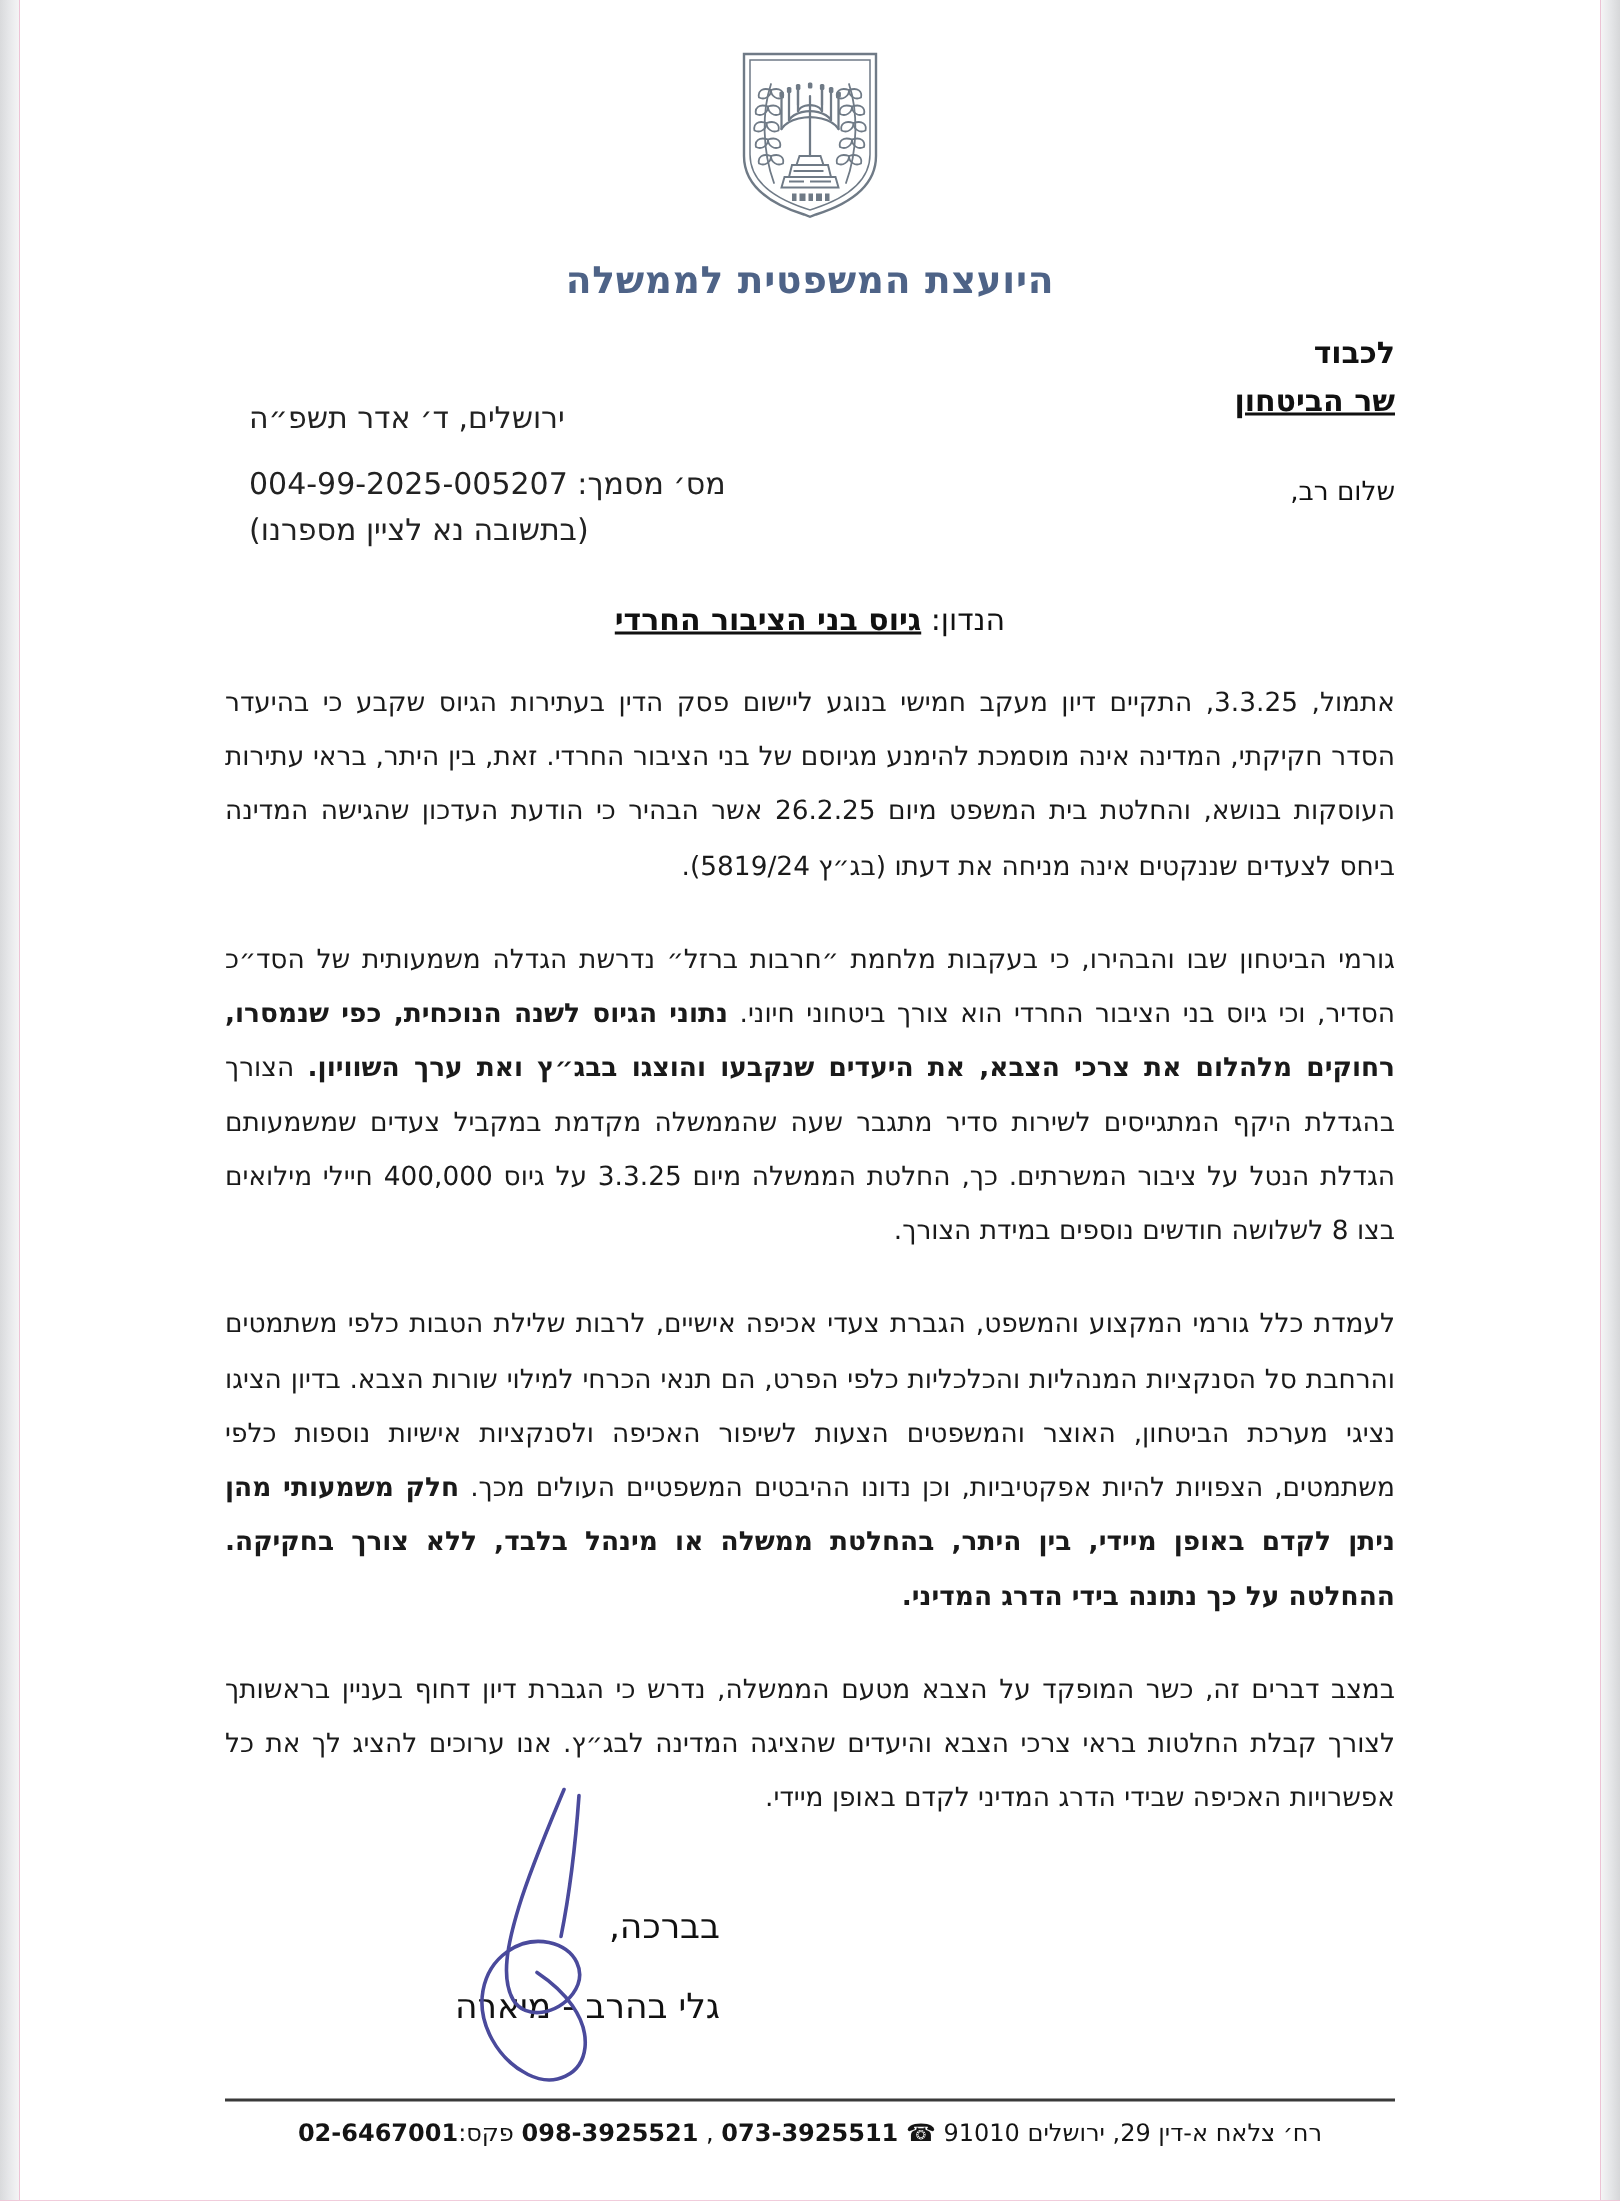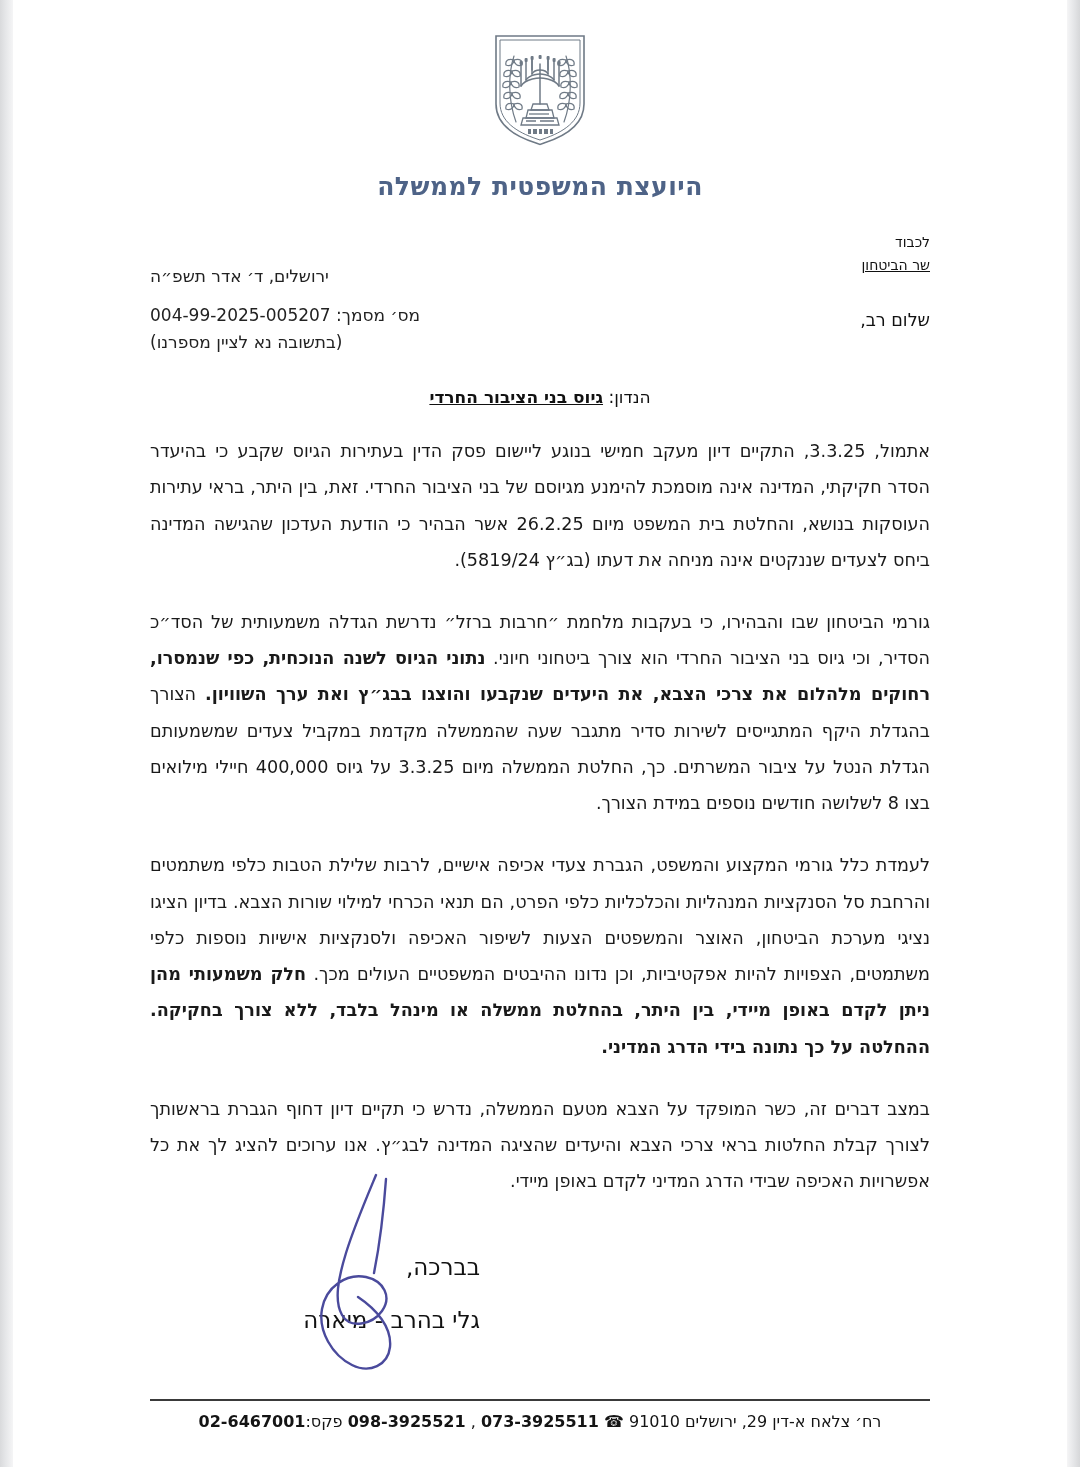--- a/index.html
+++ b/index.html
@@ -58,62 +58,62 @@
     color: #4d6versed;
     color: #4e6387;
     direction: rtl;
   }
 
   
   .meta {
     margin-top: 62px;
     direction: rtl;
     text-align: right;
-    font-size: 17px;
+    font-size: 20px;
     color: #222;
     line-height: 1.55;
     
     width: 420px;
     margin-right: auto;
-    margin-left: 0;
+    margin-left: 16px;
     float: left;
     text-align: left;
   }
   .meta .meta-line { direction: rtl; unicode-bidi: embed; white-space: nowrap; }
   .meta .gap { height: 13px; }
 
   .clear { clear: both; }
 
   
   .addressee {
-    margin-top: 30px;
+    margin-top: 18px;
     direction: rtl;
     text-align: right;
-    font-size: 14px;
-    font-weight: normal;
+    font-size: 20px;
+    font-weight: bold;
     line-height: 1.62;
     color: #111;
   }
   .addressee .role { text-decoration: underline; }
 
   .greeting {
     margin-top: 34px;
     direction: rtl;
     text-align: right;
     font-size: 17.5px;
     color: #111;
     padding-left: 30px;
   }
 
   
   .subject {
     margin-top: 32px;
     text-align: center;
     direction: rtl;
-    font-size: 17px;
+    font-size: 20px;
     color: #111;
   }
   .subject .label { font-weight: normal; }
   .subject .value { font-weight: bold; text-decoration: underline; }
 
   
   .body-copy {
     margin-top: 26px;
     direction: rtl;
     text-align: justify;
@@ -287,21 +287,21 @@
       <span class="value">גיוס בני הציבור החרדי</span>
     </div>
 
     <div class="body-copy">
       <p>אתמול, 3.3.25, התקיים דיון מעקב חמישי בנוגע ליישום פסק הדין בעתירות הגיוס שקבע כי בהיעדר הסדר חקיקתי, המדינה אינה מוסמכת להימנע מגיוסם של בני הציבור החרדי. זאת, בין היתר, בראי עתירות העוסקות בנושא, והחלטת בית המשפט מיום 26.2.25 אשר הבהיר כי הודעת העדכון שהגישה המדינה ביחס לצעדים שננקטים אינה מניחה את דעתו (בג״ץ 5819/24).</p>
 
       <p><span>גורמי הביטחון שבו והבהירו, כי בעקבות מלחמת ״חרבות ברזל״ נדרשת הגדלה משמעותית של הסד״כ הסדיר, וכי גיוס בני הציבור החרדי הוא צורך ביטחוני חיוני. </span><b>נתוני הגיוס לשנה הנוכחית, כפי שנמסרו, רחוקים מלהלום את צרכי הצבא, את היעדים שנקבעו והוצגו בבג״ץ ואת ערך השוויון.</b><span> הצורך בהגדלת היקף המתגייסים לשירות סדיר מתגבר שעה שהממשלה מקדמת במקביל צעדים שמשמעותם הגדלת הנטל על ציבור המשרתים. כך, החלטת הממשלה מיום 3.3.25 על גיוס 400,000 חיילי מילואים בצו 8 לשלושה חודשים נוספים במידת הצורך.</span></p>
 
       <p><span>לעמדת כלל גורמי המקצוע והמשפט, הגברת צעדי אכיפה אישיים, לרבות שלילת הטבות כלפי משתמטים והרחבת סל הסנקציות המנהליות והכלכליות כלפי הפרט, הם תנאי הכרחי למילוי שורות הצבא. בדיון הציגו נציגי מערכת הביטחון, האוצר והמשפטים הצעות לשיפור האכיפה ולסנקציות אישיות נוספות כלפי משתמטים, הצפויות להיות אפקטיביות, וכן נדונו ההיבטים המשפטיים העולים מכך. </span><b>חלק משמעותי מהן ניתן לקדם באופן מיידי, בין היתר, בהחלטת ממשלה או מינהל בלבד, ללא צורך בחקיקה. ההחלטה על כך נתונה בידי הדרג המדיני.</b></p>
 
-      <p>במצב דברים זה, כשר המופקד על הצבא מטעם הממשלה, נדרש כי תקיים דיון דחוף הגברת בראשותך לצורך קבלת החלטות בראי צרכי הצבא והיעדים שהציגה המדינה לבג״ץ. אנו ערוכים להציג לך את כל אפשרויות האכיפה שבידי הדרג המדיני לקדם באופן מיידי.</p>
+      <p>במצב דברים זה, כשר המופקד על הצבא מטעם הממשלה, נדרש כי הגברת דיון דחוף בעניין בראשותך לצורך קבלת החלטות בראי צרכי הצבא והיעדים שהציגה המדינה לבג״ץ. אנו ערוכים להציג לך את כל אפשרויות האכיפה שבידי הדרג המדיני לקדם באופן מיידי.</p>
     </div>
 
     <div class="signoff">
       <svg class="sig-ink" width="150" height="230" viewBox="0 0 150 230">
         <g fill="none" stroke="#4a4a9c" stroke-width="2.4" stroke-linecap="round">
           <path d="M76 6 C66 30 54 58 46 84 C38 110 34 132 42 146
                    C50 160 72 156 82 142 C92 128 84 112 66 108
                    C46 104 26 118 22 140 C18 162 32 186 52 196
                    C70 205 88 196 90 178 C92 158 76 140 58 128" stroke="#4a4a9c"></path>
           <path d="M86 10 C84 38 80 74 74 104" stroke="#4a4a9c"></path>

